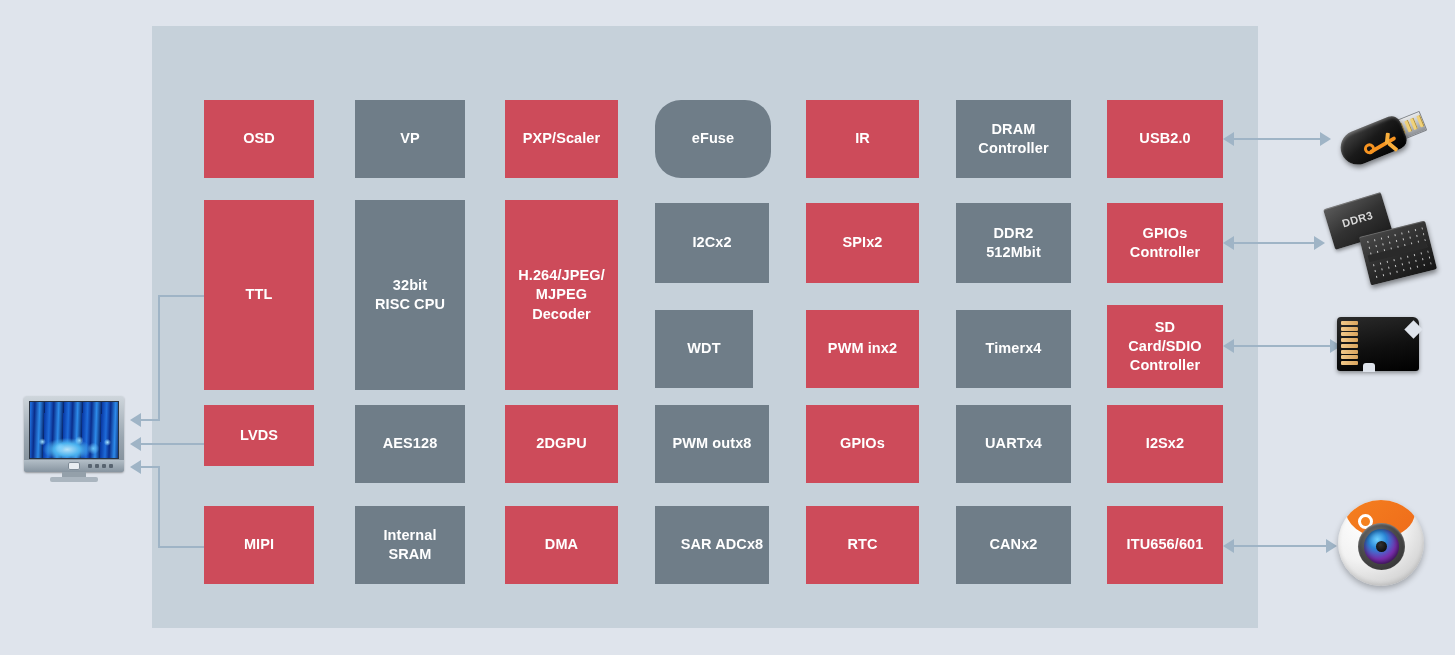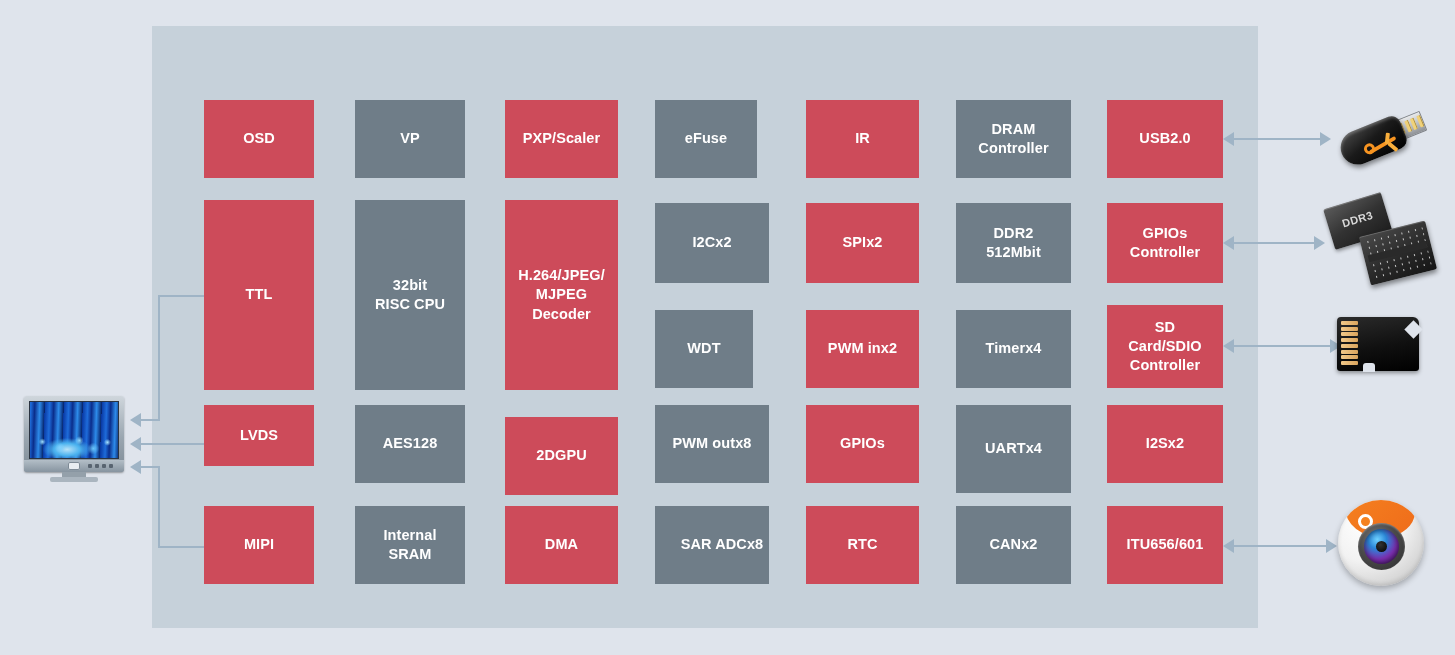--- a/index.html
+++ b/index.html
@@ -275,21 +275,21 @@
   <div class="arrow-right" style="left:1330px;top:339px;"></div>
 
   <div class="ln h" style="left:1234px;top:545px;width:92px;"></div>
   <div class="arrow-left" style="left:1223px;top:539px;"></div>
   <div class="arrow-right" style="left:1326px;top:539px;"></div>
 
   <div id="blocks-layer">
       <div class="blk red" style="left: 204px; top: 100px; width: 110px; height: 78px;">OSD</div>
       <div class="blk gray" style="left: 355px; top: 100px; width: 110px; height: 78px;">VP</div>
       <div class="blk red" style="left: 505px; top: 100px; width: 113px; height: 78px;">PXP/Scaler</div>
-      <div class="blk gray" style="left: 655px; top: 100px; width: 102px; height: 78px;">eFuse</div>
+      <div class="blk gray" style="left: 655px; top: 100px; width: 116px; height: 78px; border-radius: 26px;">eFuse</div>
       <div class="blk red" style="left: 806px; top: 100px; width: 113px; height: 78px;">IR</div>
       <div class="blk gray" style="left: 956px; top: 100px; width: 115px; height: 78px;">DRAM
 Controller</div>
       <div class="blk red" style="left: 1107px; top: 100px; width: 116px; height: 78px;">USB2.0</div>
       <div class="blk red" style="left: 204px; top: 200px; width: 110px; height: 190px;">TTL</div>
       <div class="blk gray" style="left: 355px; top: 200px; width: 110px; height: 190px;">32bit
 RISC CPU</div>
       <div class="blk red" style="left: 505px; top: 200px; width: 113px; height: 190px;">H.264/JPEG/
 MJPEG
 Decoder</div>
@@ -300,24 +300,24 @@
       <div class="blk red" style="left: 1107px; top: 203px; width: 116px; height: 80px;">GPIOs
 Controller</div>
       <div class="blk gray" style="left: 655px; top: 310px; width: 98px; height: 78px;">WDT</div>
       <div class="blk red" style="left: 806px; top: 310px; width: 113px; height: 78px;">PWM inx2</div>
       <div class="blk gray" style="left: 956px; top: 310px; width: 115px; height: 78px;">Timerx4</div>
       <div class="blk red" style="left: 1107px; top: 305px; width: 116px; height: 83px;">SD
 Card/SDIO
 Controller</div>
       <div class="blk red" style="left: 204px; top: 405px; width: 110px; height: 61px;">LVDS</div>
       <div class="blk gray" style="left: 355px; top: 405px; width: 110px; height: 78px;">AES128</div>
-      <div class="blk red" style="left: 505px; top: 405px; width: 113px; height: 78px; margin-top: 12px;">2DGPU</div>
+      <div class="blk red" style="left: 505px; top: 405px; width: 113px; height: 78px;">2DGPU</div>
       <div class="blk gray" style="left: 655px; top: 405px; width: 114px; height: 78px;">PWM outx8</div>
       <div class="blk red" style="left: 806px; top: 405px; width: 113px; height: 78px;">GPIOs</div>
-      <div class="blk gray" style="left: 956px; top: 405px; width: 115px; height: 88px;">UARTx4</div>
+      <div class="blk gray" style="left: 956px; top: 405px; width: 115px; height: 78px;">UARTx4</div>
       <div class="blk red" style="left: 1107px; top: 405px; width: 116px; height: 78px;">I2Sx2</div>
       <div class="blk red" style="left: 204px; top: 506px; width: 110px; height: 78px;">MIPI</div>
       <div class="blk gray" style="left: 355px; top: 506px; width: 110px; height: 78px;">Internal
 SRAM</div>
       <div class="blk red" style="left: 505px; top: 506px; width: 113px; height: 78px;">DMA</div>
       <div class="blk gray" style="left: 655px; top: 506px; width: 114px; height: 78px; padding-left: 24px;">SAR ADCx8</div>
       <div class="blk red" style="left: 806px; top: 506px; width: 113px; height: 78px;">RTC</div>
       <div class="blk gray" style="left: 956px; top: 506px; width: 115px; height: 78px;">CANx2</div>
       <div class="blk red" style="left: 1107px; top: 506px; width: 116px; height: 78px;">ITU656/601</div>
     </div>

